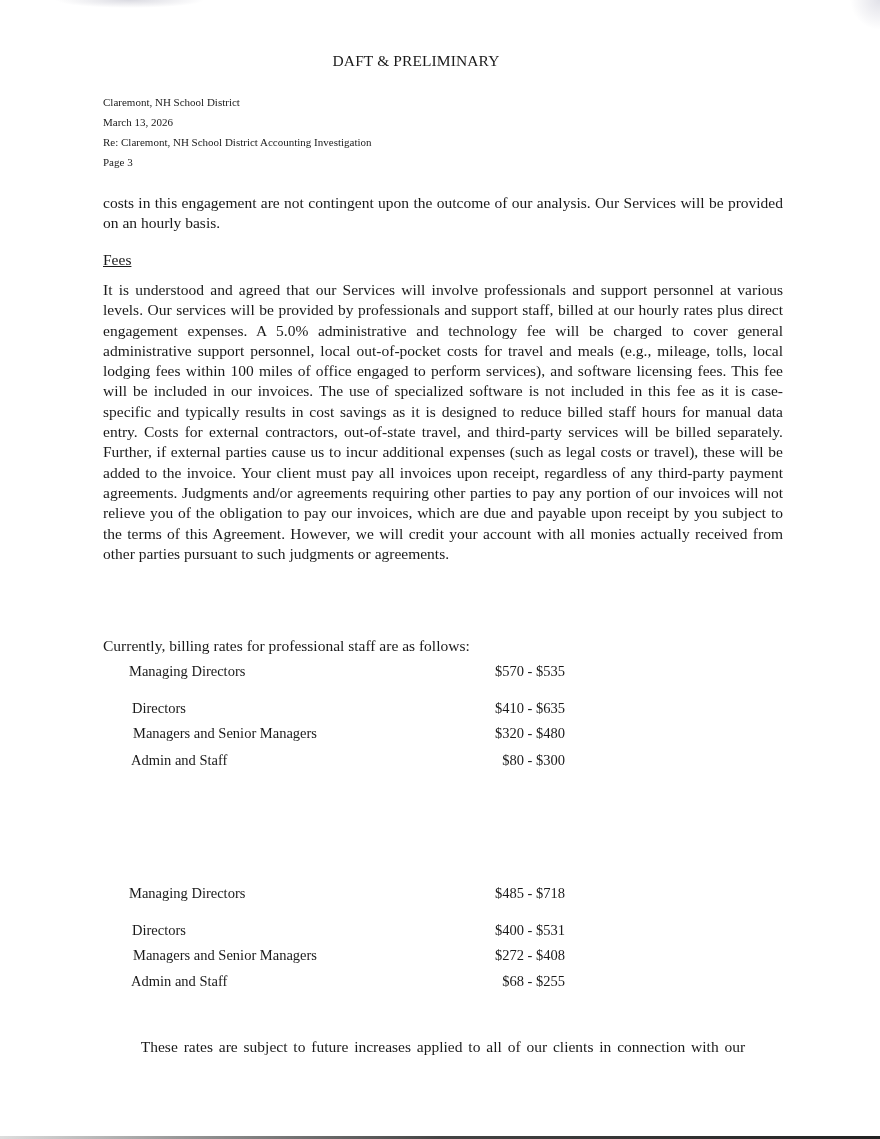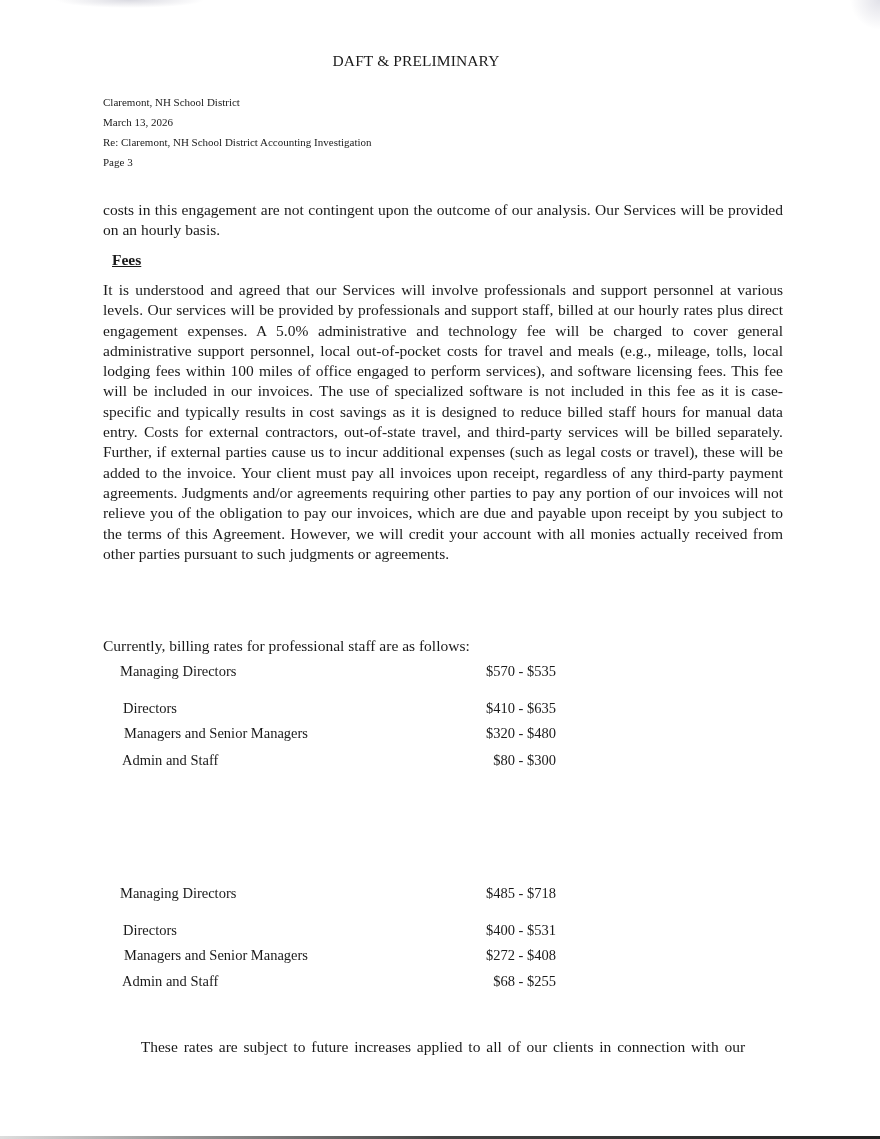--- a/index.html
+++ b/index.html
@@ -30,45 +30,45 @@
   .header-block {
     position: absolute; left: 103px; top: 92px;
     font-size: 11px; line-height: 20px;
   }
   .para {
     position: absolute; left: 103px; width: 680px;
     font-size: 15.5px; line-height: 20.3px; text-align: justify;
   }
   .fees-heading {
     position: absolute; left: 103px; top: 251px;
-    font-weight: bold; font-size: 15.5px; text-decoration: underline; margin-left: 9px;
+    font-weight: normal; font-size: 15.5px; text-decoration: underline;
   }
   .rates-table { position: absolute; left: 120px; width: 440px; font-size: 14.5px; }
-  .rate-row { position: absolute; left: 0; width: 440px; height: 20px; }
+  .rate-row { position: absolute; left: 9px; width: 440px; height: 20px; }
   .rate-role { position: absolute; left: 0; }
   .rate-range { position: absolute; right: 4px; text-align: right; }
 </style>
 </head>
 <body>
 
 <div class="scan-smudge-left"></div>
 <div class="scan-smudge-right"></div>
 
 <div class="page">
 
   <div class="title">DAFT &amp; PRELIMINARY</div>
 
   <div class="header-block">
     <div>Claremont, NH School District</div>
     <div>March 13, 2026</div>
     <div>Re: Claremont, NH School District Accounting Investigation</div>
     <div>Page 3</div>
   </div>
 
-  <div class="para" style="top:200px;">costs in this engagement are not contingent upon the outcome of our analysis. Our Services will be provided on an hourly basis.</div>
+  <div class="para" style="top:193px;">costs in this engagement are not contingent upon the outcome of our analysis. Our Services will be provided on an hourly basis.</div>
 
   <div class="fees-heading">Fees</div>
 
   <div class="para" style="top:280px;">It is understood and agreed that our Services will involve professionals and support personnel at various levels. Our services will be provided by professionals and support staff, billed at our hourly rates plus direct engagement expenses. A 5.0% administrative and technology fee will be charged to cover general administrative support personnel, local out-of-pocket costs for travel and meals (e.g., mileage, tolls, local lodging fees within 100 miles of office engaged to perform services), and software licensing fees. This fee will be included in our invoices. The use of specialized software is not included in this fee as it is case-specific and typically results in cost savings as it is designed to reduce billed staff hours for manual data entry. Costs for external contractors, out-of-state travel, and third-party services will be billed separately. Further, if external parties cause us to incur additional expenses (such as legal costs or travel), these will be added to the invoice. Your client must pay all invoices upon receipt, regardless of any third-party payment agreements.  Judgments and/or agreements requiring other parties to pay any portion of our invoices will not relieve you of the obligation to pay our invoices, which are due and payable upon receipt by you subject to the terms of this Agreement. However, we will credit your account with all monies actually received from other parties pursuant to such judgments or agreements.</div>
 
   <div class="para" style="top:636px;">Currently, billing rates for professional staff are as follows:</div>
 
   <div class="rates-table" style="top:663px;">
     <div class="rate-row" style="top:0px;">
       <span class="rate-role">Managing Directors</span>

